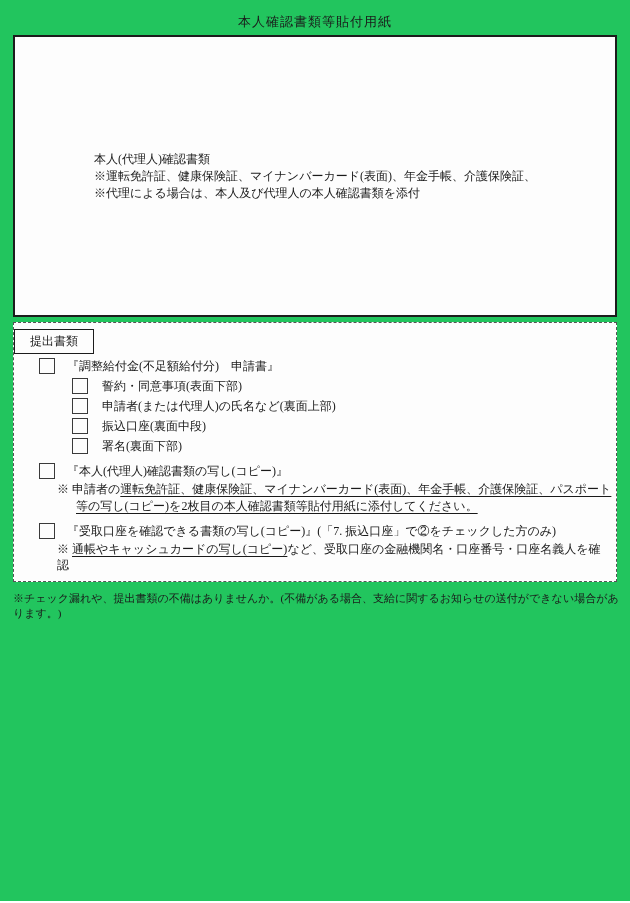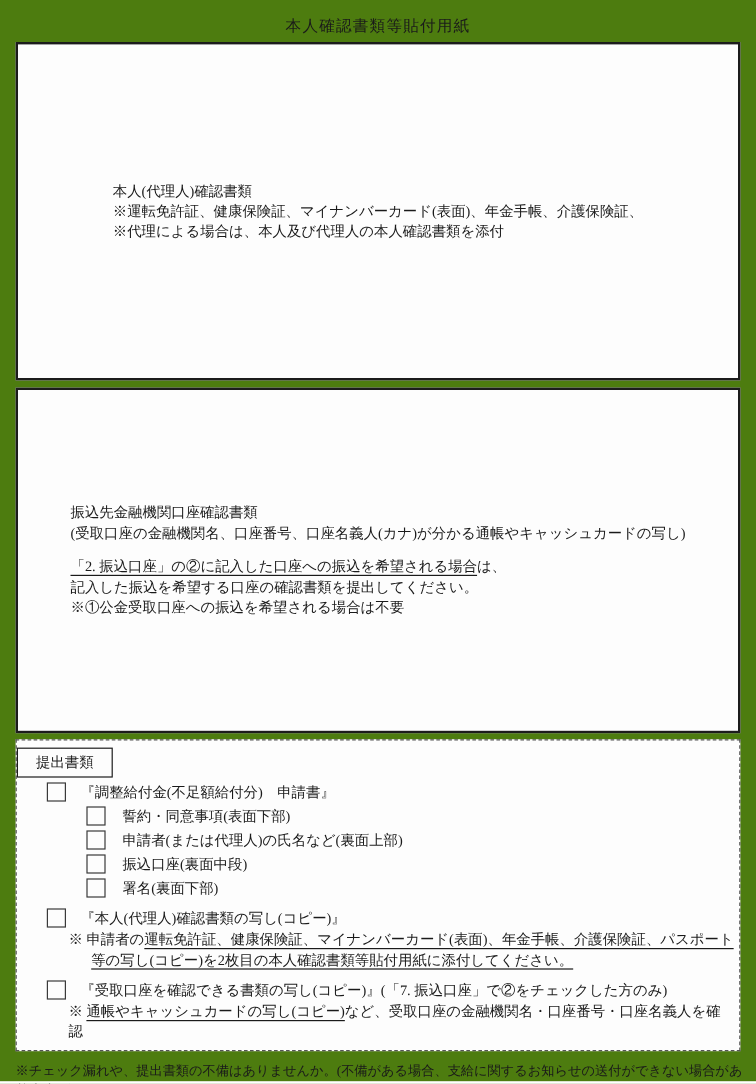--- a/index.html
+++ b/index.html
@@ -11,21 +11,21 @@
     width: 630px;
     height: 903px;
     font-family: "Liberation Serif", "DejaVu Serif", serif;
     color: #1a1a1a;
     overflow: hidden;
   }
   .sheet {
     position: relative;
     width: 630px;
     height: 901px;
-    background: #4d7c0f;
+    background: #22c55e;
   }
   .title {
     padding-top: 13px;
     text-align: center;
     font-size: 13px;
     letter-spacing: 1px;
   }
   .paste-box {
     margin: 0 13px;
     border: 2px solid #1c1c1c;
@@ -101,29 +101,20 @@
   <div class="title">本人確認書類等貼付用紙</div>
 
   <div class="paste-box box1">
     <div class="box-text">
       <div>本人(代理人)確認書類</div>
       <div>※運転免許証、健康保険証、マイナンバーカード(表面)、年金手帳、介護保険証、</div>
       <div>※代理による場合は、本人及び代理人の本人確認書類を添付</div>
     </div>
   </div>
 
-  <div class="paste-box box2">
-    <div class="box-text">
-      <div>振込先金融機関口座確認書類</div>
-      <div>(受取口座の金融機関名、口座番号、口座名義人(カナ)が分かる通帳やキャッシュカードの写し)</div>
-      <div class="line-gap"><span class="u-line">「2. 振込口座」の②に記入した口座への振込を希望される場合</span><span>は、</span></div>
-      <div>記入した振込を希望する口座の確認書類を提出してください。</div>
-      <div>※①公金受取口座への振込を希望される場合は不要</div>
-    </div>
-  </div>
 
   <div class="dashed-box">
 
     <div class="label-box">提出書類</div>
 
     <div class="row row-l1">
       <span class="checkbox"></span>
       <span>『調整給付金(不足額給付分)　申請書』</span>
     </div>
     <div class="row row-sub">

